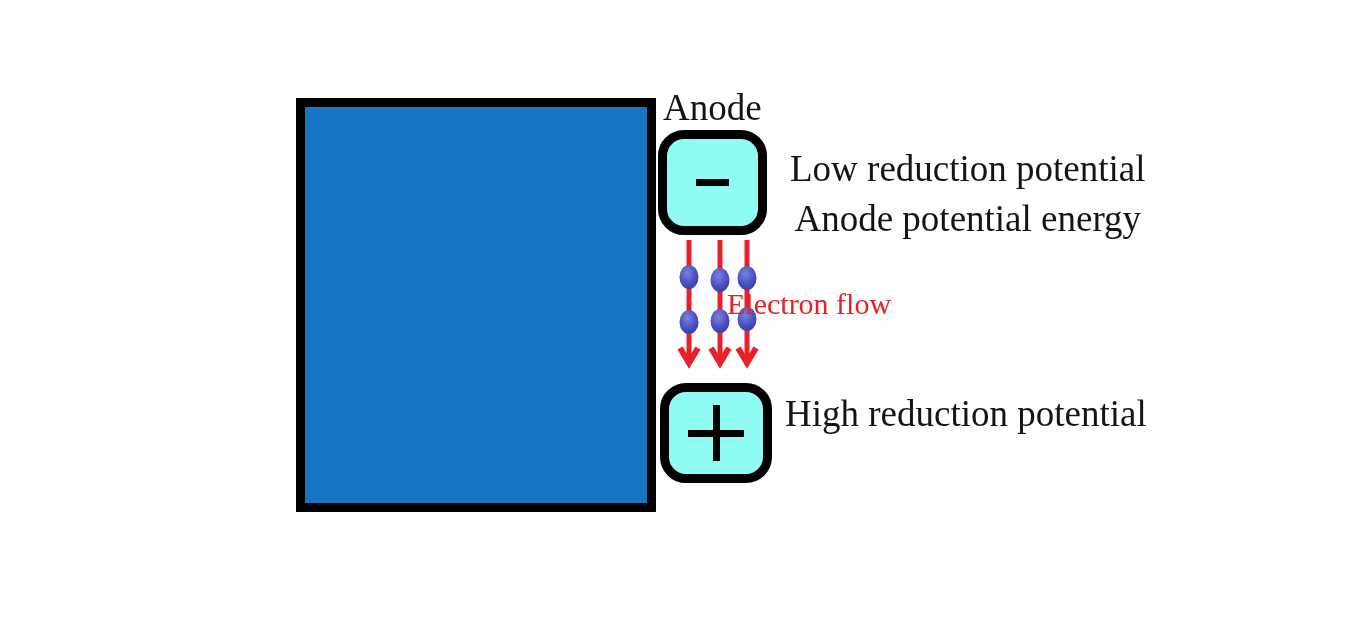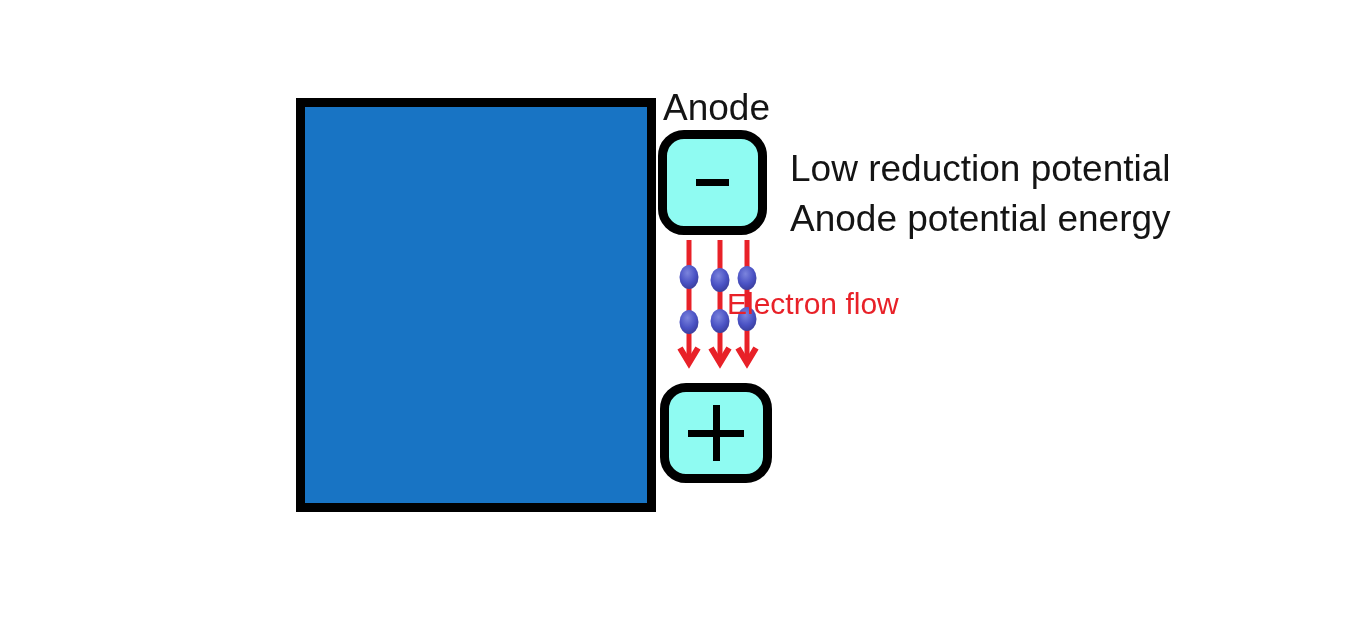--- a/index.html
+++ b/index.html
@@ -2,21 +2,21 @@
 <html><head>
 <meta charset="utf-8">
 <style>
   html, body { margin: 0; padding: 0; background: #ffffff; }
   .canvas {
     position: relative;
     width: 1350px;
     height: 619px;
     background: #ffffff;
     overflow: hidden;
-    font-family: Liberation Sans, sans-serif;
+    font-family: Liberation Serif, serif;
     color: #141414;
   }
 
   
   .cell {
     position: absolute;
     left: 296px; top: 98px;
     width: 360px; height: 414px;
     box-sizing: border-box;
     background: #1874c4;
@@ -68,20 +68,21 @@
   }
   .anode-label   { left: 663px; top: 86px; }
   .cathode-label { left: 663px; top: 496px; }
 
   .note {
     position: absolute;
     font-size: 37px;
     line-height: 50px;
     white-space: nowrap;
     color: #141414;
+    text-align: center;
   }
   .top-note    { left: 790px; top: 144px; }
   .bottom-note { left: 785px; top: 389px; }
 
   .flow-label {
     position: absolute;
     left: 727px; top: 287px;
     font-size: 30px;
     line-height: 34px;
     color: #e82128;
@@ -144,16 +145,17 @@
     <ellipse cx="71" cy="84" rx="9.5" ry="12" fill="url(#eg)"></ellipse>
   </svg>
 
   <div class="flow-label">Electron flow</div>
 
   <div class="terminal cathode-terminal" aria-label="+">
     <span class="plus-shape"></span>
   </div>
 
   <div class="note bottom-note">
+    <div>High reduction potential</div>
   </div>
 
 
 </div>
 
 </body></html>

